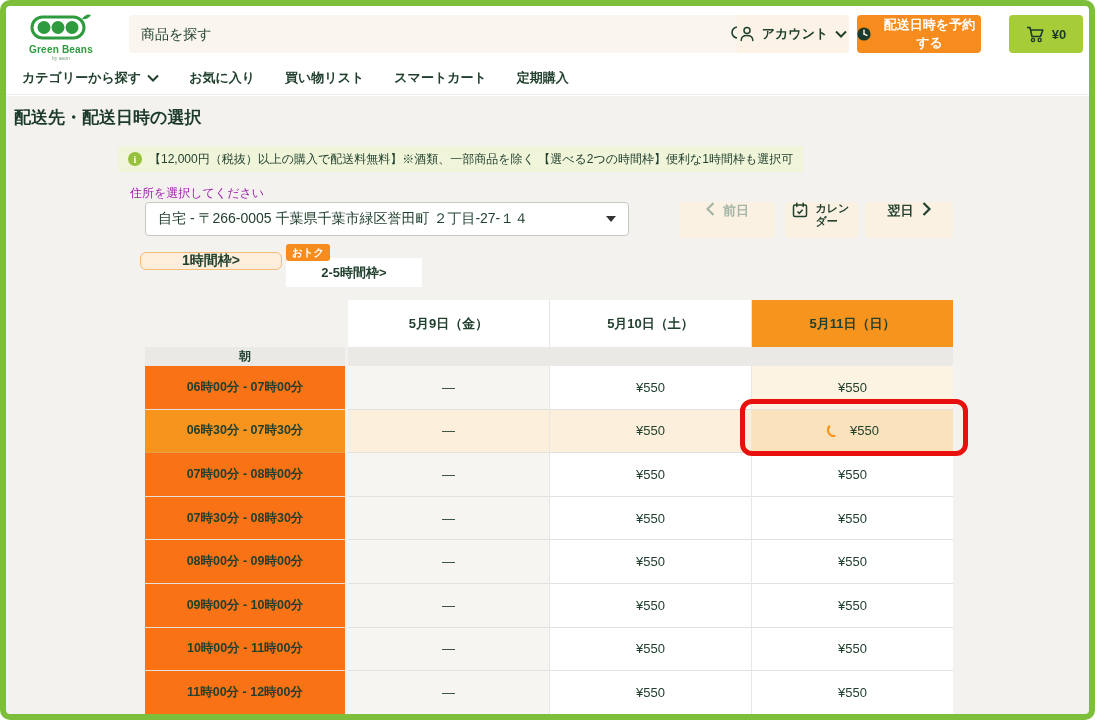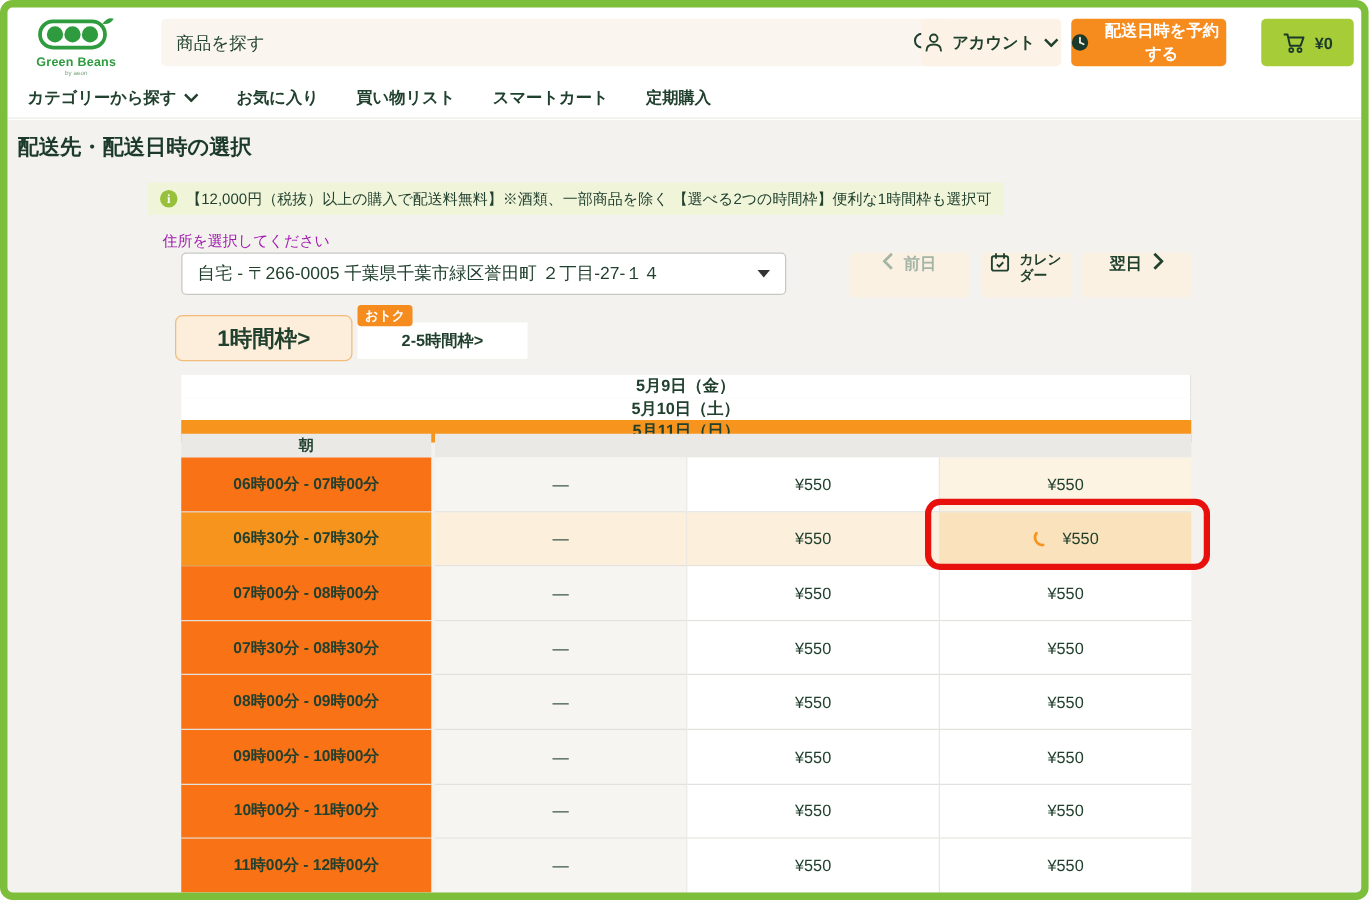--- a/index.html
+++ b/index.html
@@ -71,38 +71,38 @@
     position:absolute; top:106px; height:36px; border:none; border-radius:4px; background:#FBF1E3;
     display:flex; align-items:flex-start; justify-content:center; gap:8px;
     font-family:"Liberation Sans",sans-serif; font-size:13px; font-weight:bold; cursor:pointer; color:#21402E;
   }
   .prev-btn { left:674px; width:95px; color:#A4B5A6; }
   .cal-btn  { left:779px; width:73px; }
   .cal-text { font-size:11px; font-weight:bold; width:36px; line-height:1.15; overflow-wrap:anywhere; text-align:left;}
   .next-btn { left:859px; width:88px; }
   
   .tab1 {
-    position:absolute; left:134px; top:156px; width:142px; height:37px;
+    position:absolute; left:134px; top:156px; width:142px; height:18px;
     background:#FCEEDB; border:1px solid #F3BC7B; border-radius:6px;
     display:flex; align-items:center; justify-content:center;
-    font-size:18px; font-weight:bold; color:#21402E; cursor:pointer;
+    font-size:14px; font-weight:bold; color:#21402E; cursor:pointer;
   }
   .tab2 {
     position:absolute; left:280px; top:162px; width:136px; height:29px;
     background:#ffffff; display:flex; align-items:center; justify-content:center;
     font-size:13px; font-weight:bold; color:#21402E; cursor:pointer;
   }
   .deal-badge {
     position:absolute; left:280px; top:148px; height:17px; padding:0 6px; z-index:3;
     background:#F68B1E; color:#fff; font-size:10.5px; font-weight:bold; border-radius:3px;
     display:flex; align-items:center;
   }
   
   .table { position:absolute; left:139px; top:204px; width:808px; }
-  .thead { display:flex; height:47px;flex-direction:column; }
+  .thead { display:flex; height:47px; }
   .th-empty { width:200px; flex:0 0 auto; }
   .col-gap { width:3px; flex:0 0 auto; }
   .hcell {
     flex:1; background:#fff; display:flex; align-items:center; justify-content:center;
     font-size:13px; font-weight:bold; color:#21402E; border-right:1px solid #E5E4E1;
   }
   .hcell:last-child { border-right:none; }
   .hcell.hsel { background:#F7941E; border-right:none; }
   .band { display:flex; height:19px; }
   .band-left { width:200px; flex:0 0 auto; background:#EAE9E6; display:flex; align-items:center; justify-content:center; font-size:12px; font-weight:bold; }

